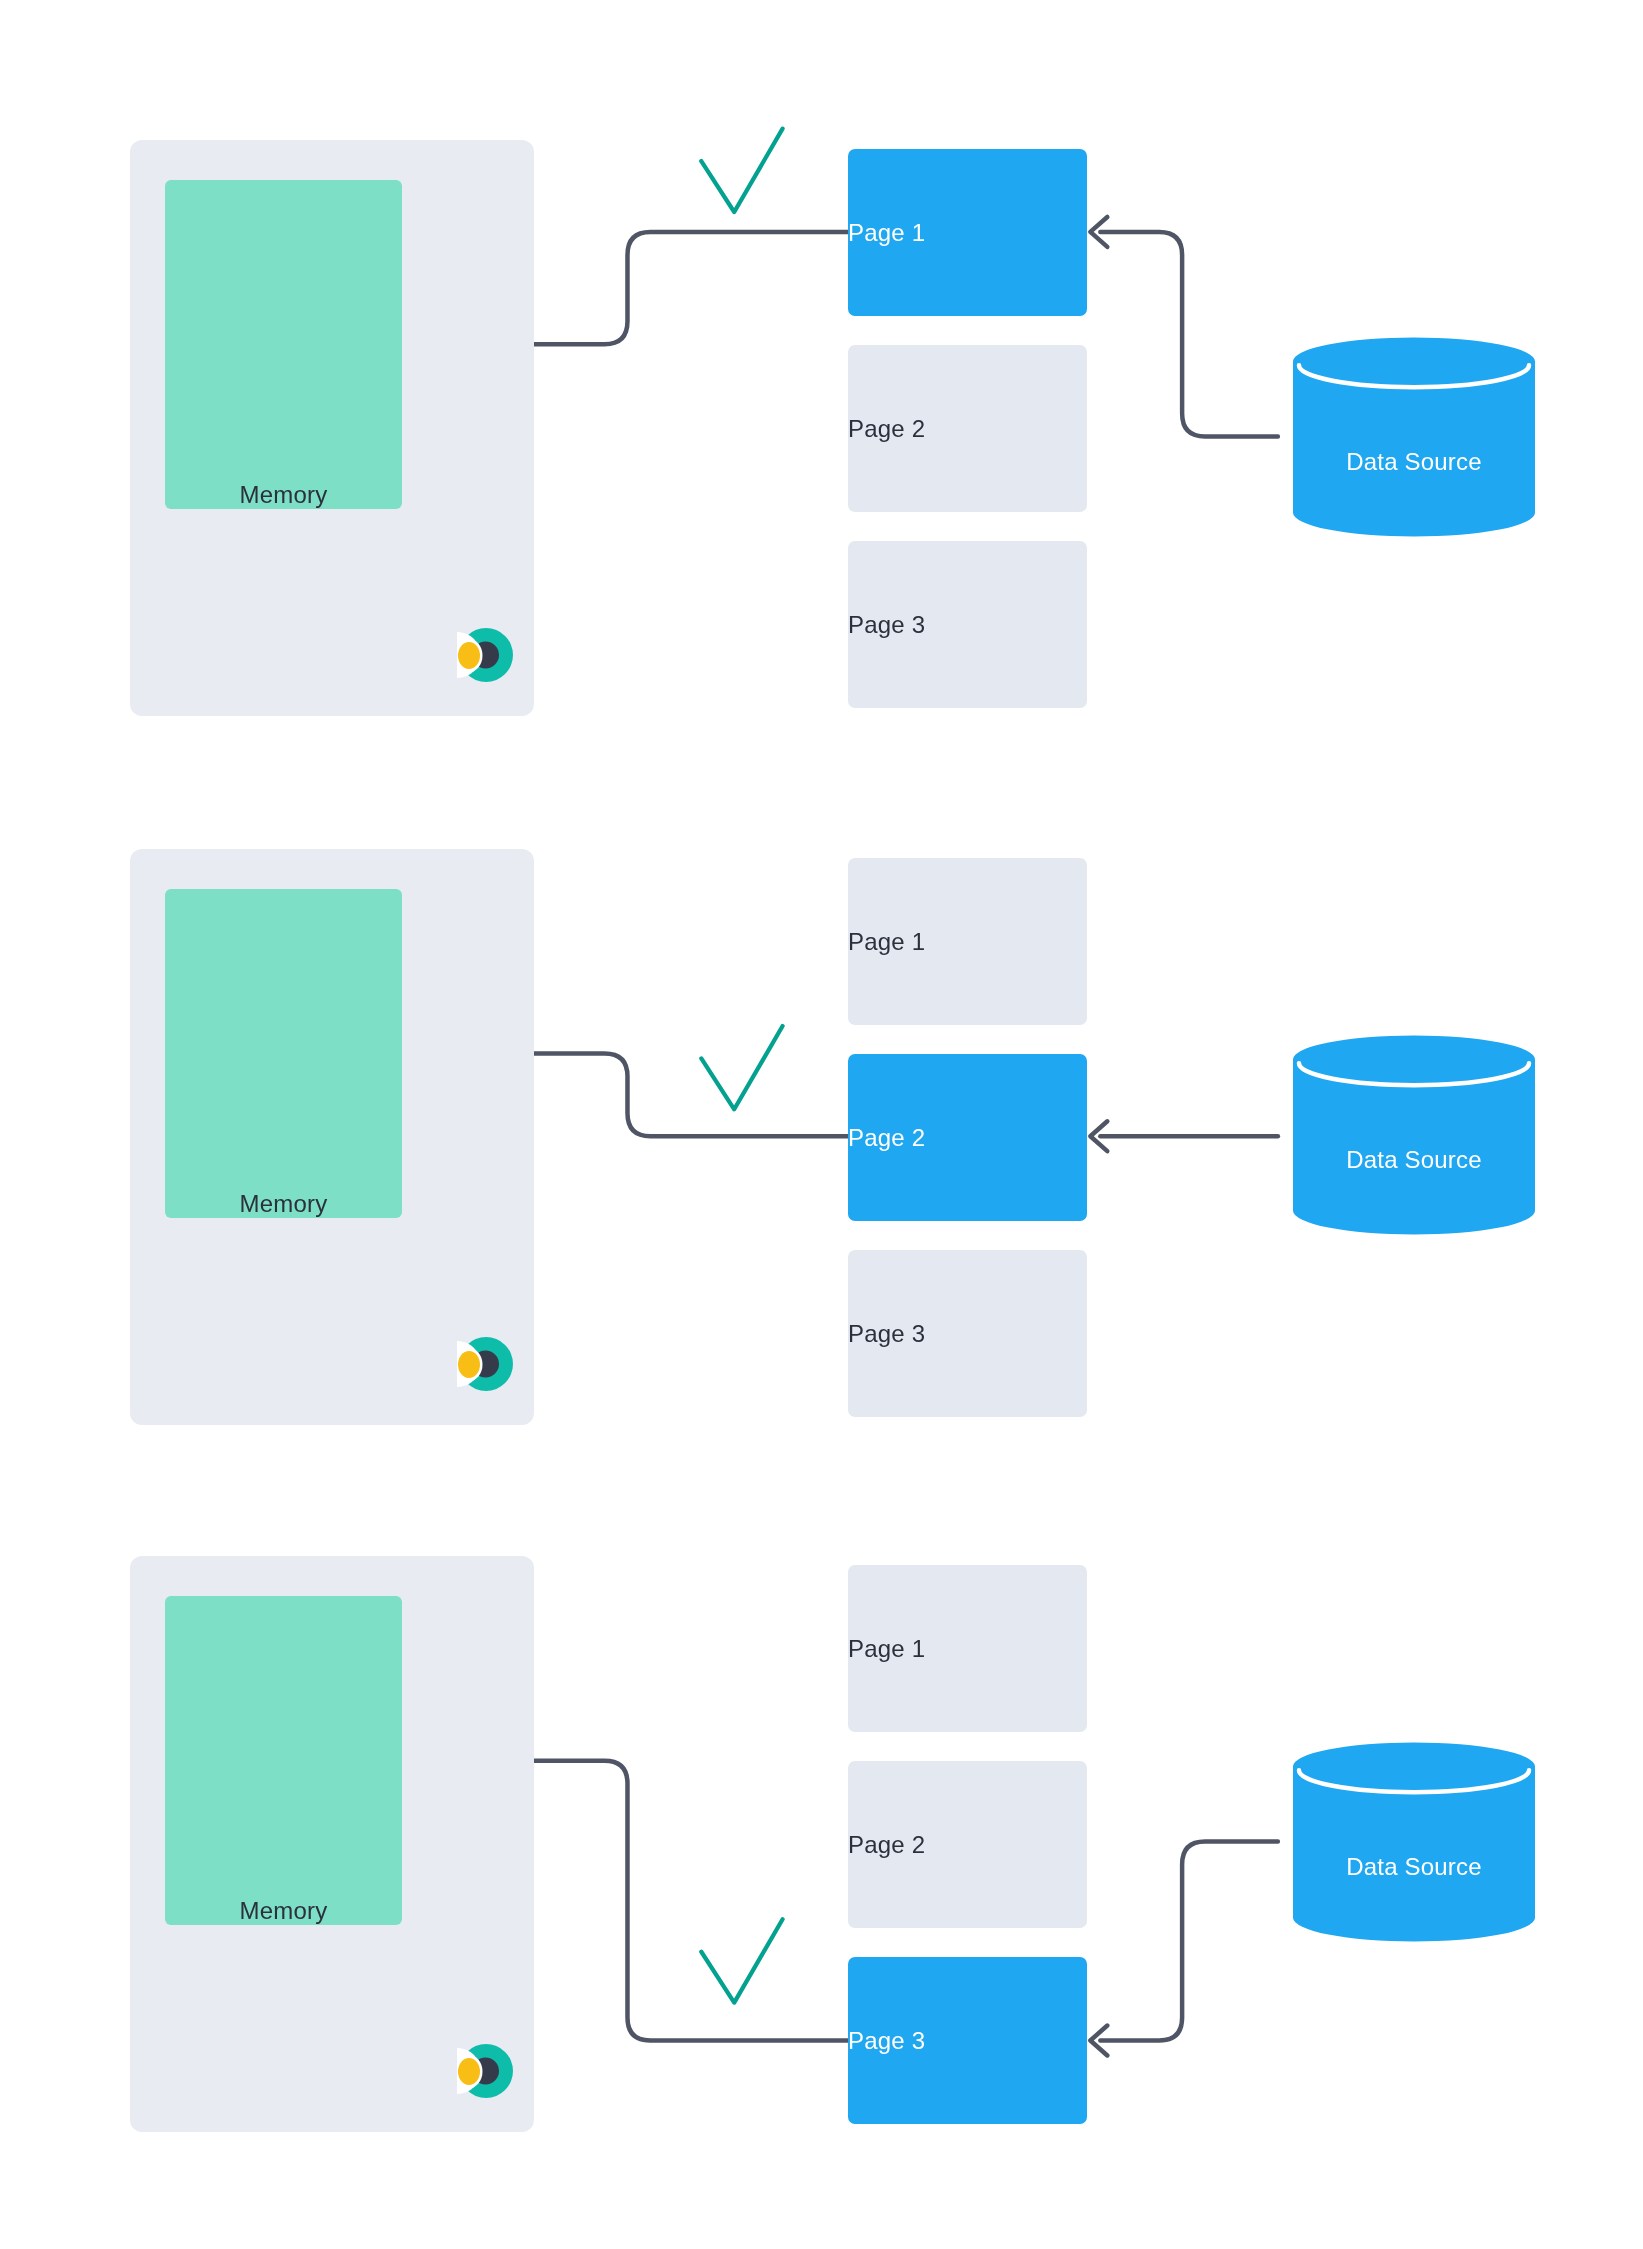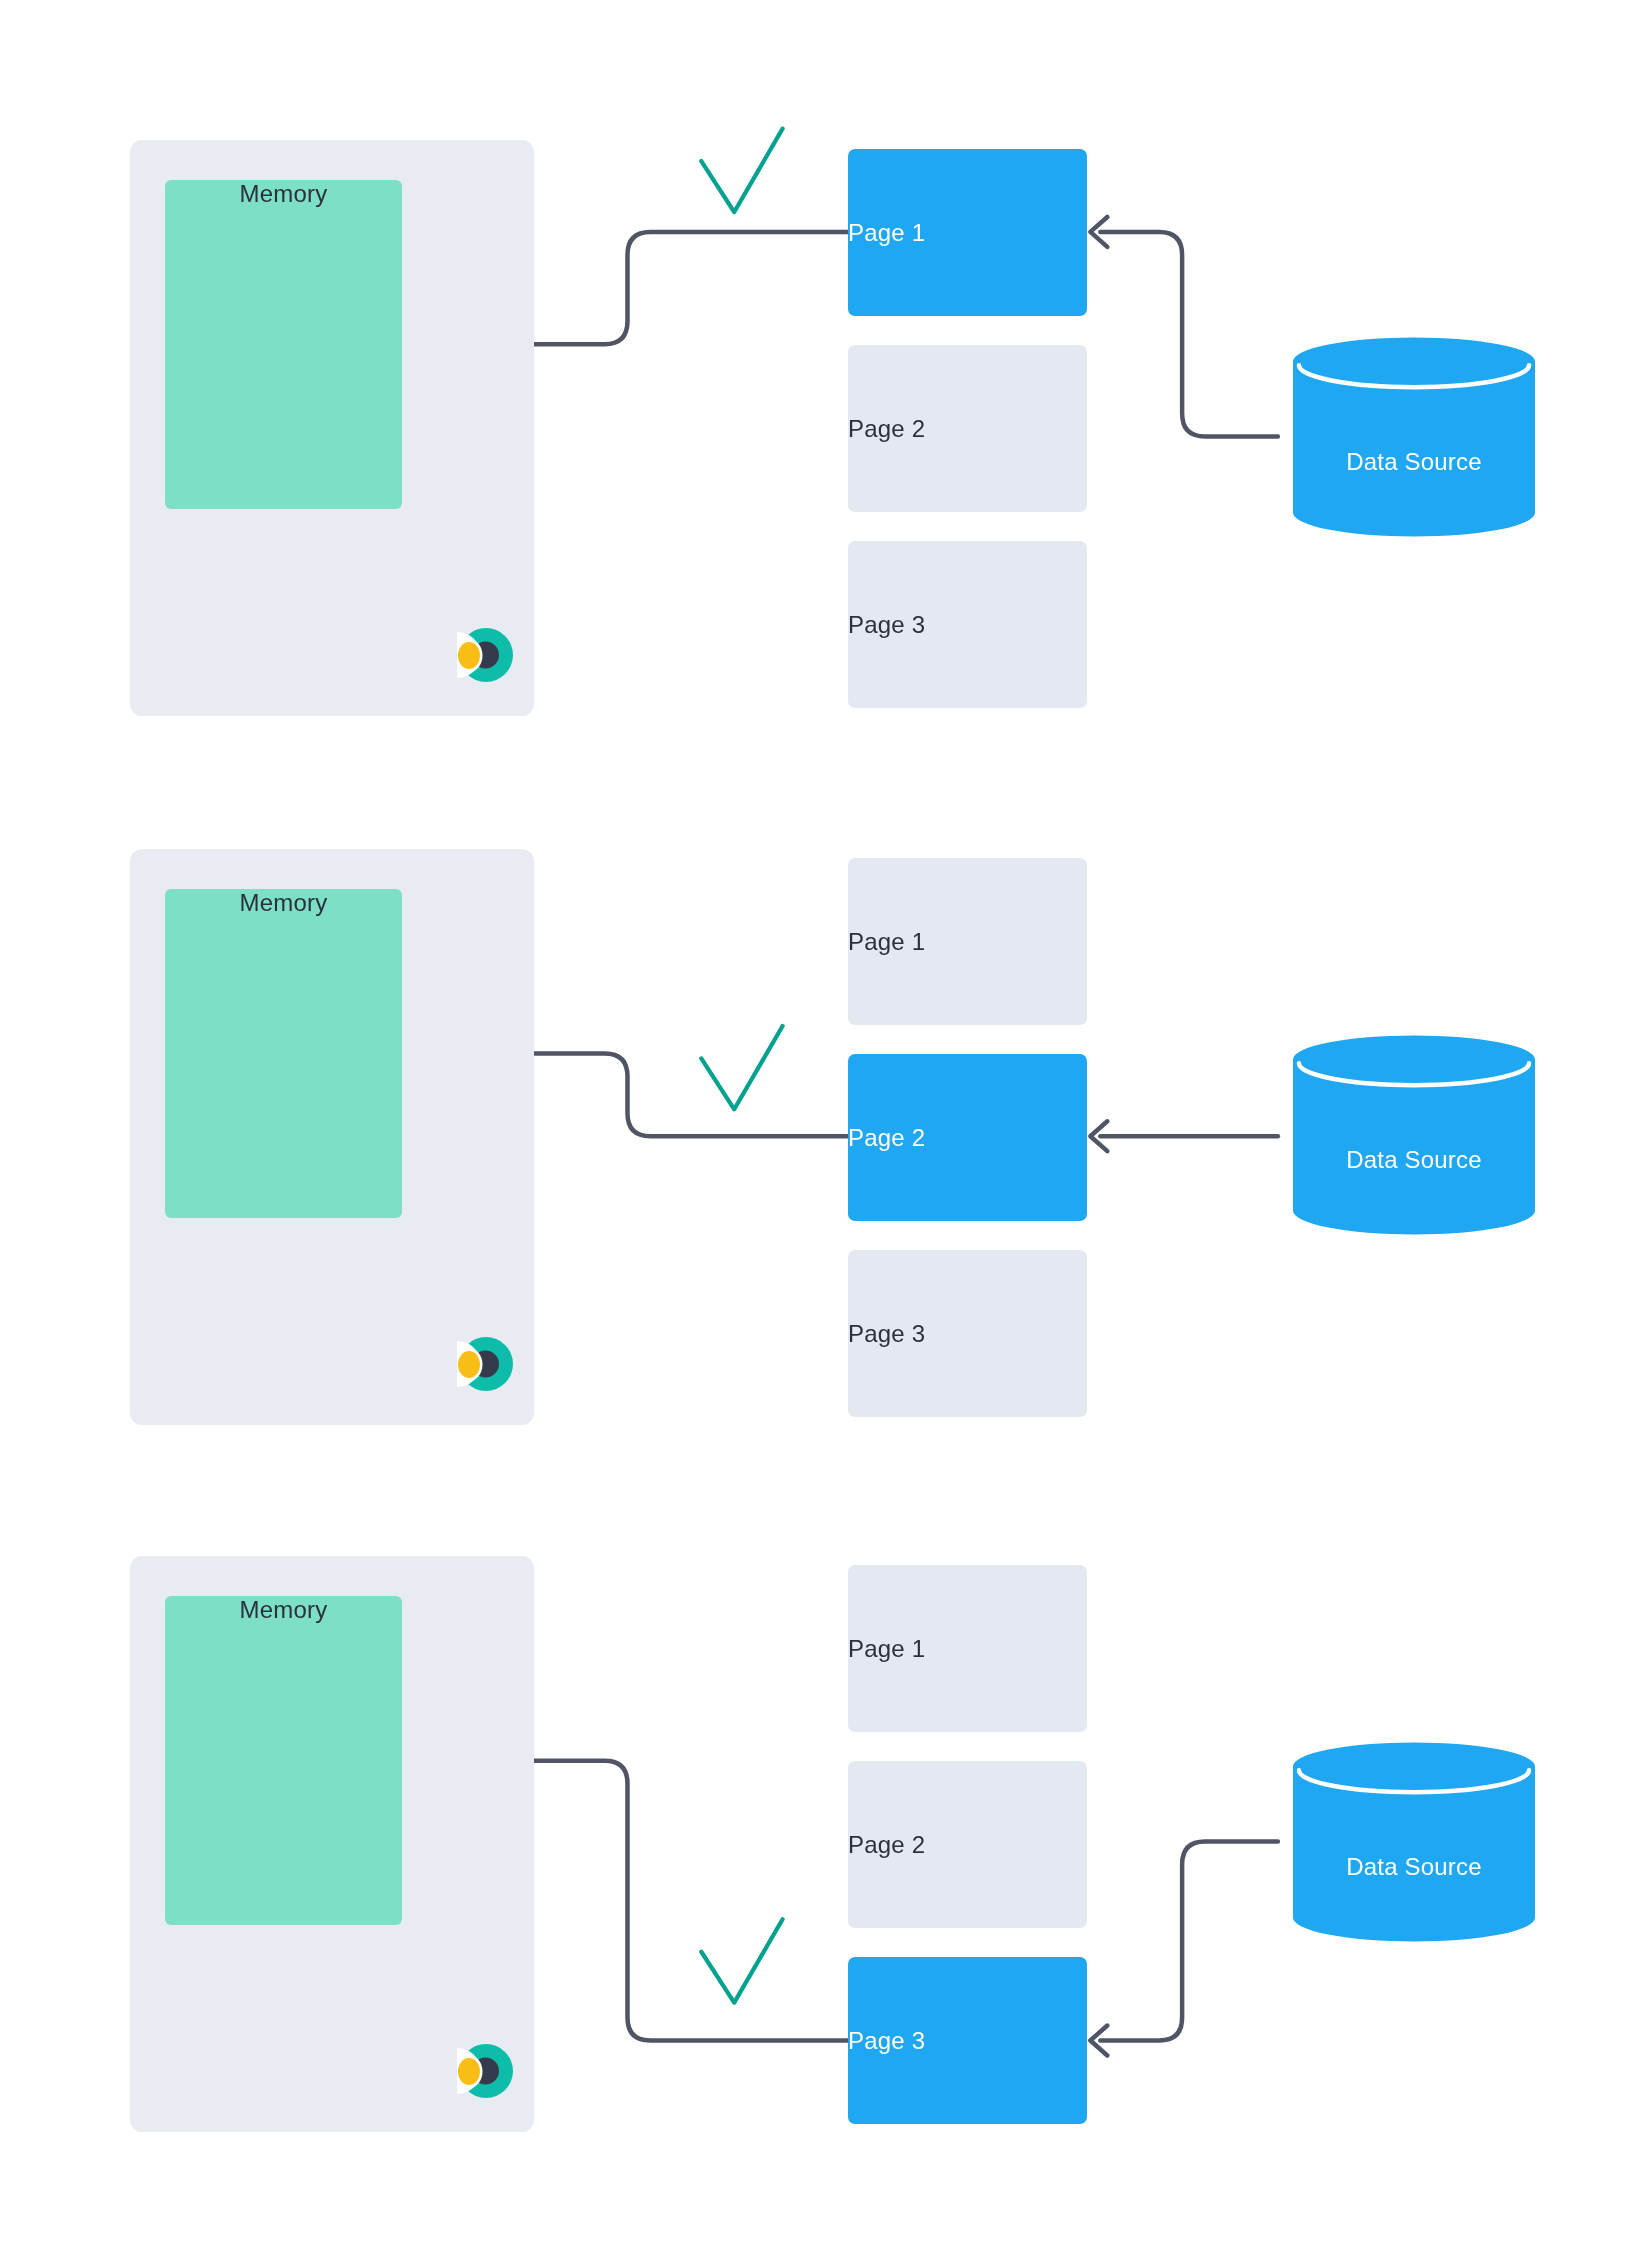--- a/index.html
+++ b/index.html
@@ -14,21 +14,21 @@
   .stage{position:absolute;inset:0;}
   .overlay{position:absolute;left:0;top:0;width:1644px;height:2250px;pointer-events:none;}
   .overlay .line,.overlay .head{fill:none;stroke:var(--line);stroke-width:9;
        stroke-linecap:round;stroke-linejoin:round;}
   .overlay .check{fill:none;stroke:var(--check);stroke-width:8.5;
        stroke-linecap:round;stroke-linejoin:round;}
   .container{position:absolute;left:130px;width:404px;height:576px;
        background:var(--surface);border-radius:12px;}
   .memory-box{position:absolute;left:35px;top:40px;width:237px;height:329px;
        background:var(--memoryfill);border-radius:6px;
-       display:flex;align-items:flex-start;justify-content:center;}
+       display:flex;align-items:flex-end;justify-content:center;}
   .label{font-size:24px;color:var(--ink);letter-spacing:0.2px;}
   .logo{position:absolute;left:327px;top:487px;width:56px;height:56px;}
   .lg-teal{fill:var(--logoteal);} .lg-dark{fill:var(--logodark);}
   .lg-cut,.lg-halo{fill:var(--bg);} .lg-yellow{fill:var(--logoyellow);}
   .page{position:absolute;left:848px;width:239px;height:167px;
        background:var(--pagefill);border-radius:7px;
        display:flex;align-items:center;}
   .page.active{background:var(--accent);}
   .page.active .label{color:var(--light);}
   .cylinder{position:absolute;left:1277px;width:242px;height:200px;margin-left:16px;}

